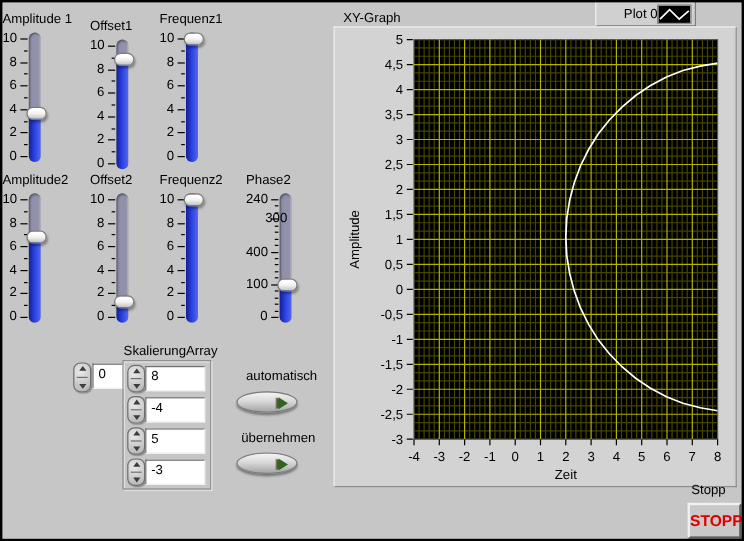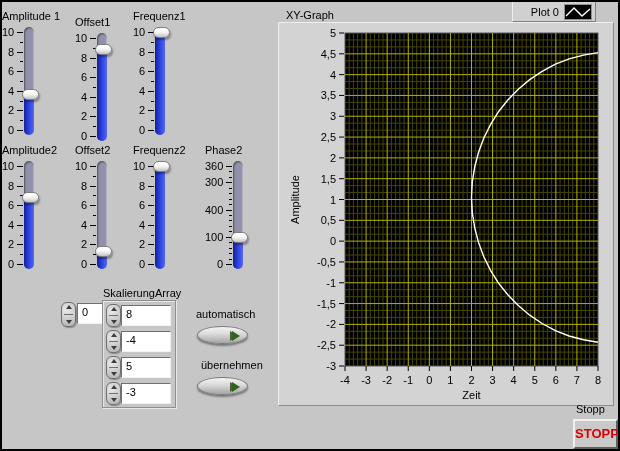--- a/index.html
+++ b/index.html
@@ -32,24 +32,24 @@
   .sticklabel{position:absolute;text-align:right;white-space:nowrap;}
 
   
   .graph-panel{
     position:absolute;left:278px;top:22px;width:336px;height:384px;background:#d3d3d3;
     border-top:1px solid #eeeeee;border-left:1px solid #eeeeee;
     border-right:1px solid #8c8c8c;border-bottom:1px solid #8c8c8c;box-sizing:border-box;
   }
   .graph-title{position:absolute;left:286px;top:9px;}
   .legend{
-    position:absolute;left:512px;top:1px;width:84px;height:21px;background:#d0d0d0;
+    position:absolute;left:496px;top:1px;width:84px;height:21px;background:#d0d0d0;
     border-top:1px solid #f0f0f0;border-left:1px solid #f0f0f0;
     border-right:1px solid #7e7e7e;border-bottom:1px solid #7e7e7e;box-sizing:border-box;
-    display:flex;align-items:center;justify-content:flex-end;gap:5px;padding-right:3px;
+    display:flex;align-items:center;justify-content:flex-end;padding-right:3px;
   }
   .legend-glyph{width:28px;height:16px;background:#000;border:1px solid #8f8f8f;box-sizing:border-box;}
 
   
   .field{
     position:absolute;background:#fff;border:1px solid;
     border-color:#6f6f6f #f2f2f2 #f2f2f2 #6f6f6f;box-sizing:border-box;
     padding:2px 0 0 4px;font-size:11px;
   }
   .spinner{
@@ -243,23 +243,23 @@
   <div class="strack" style="left: 28px; top: 17px;">
         <div class="sfill" style="height: 32.2222px;"></div>
       </div>
       <div class="stick" style="left: 21px; width: 6px; top: 120px;"></div>
       <div class="sticklabel" style="left: 0px; width: 18px; top: 114px;">0</div>
       <div class="stick" style="left: 21px; width: 6px; top: 92.7778px;"></div>
       <div class="sticklabel" style="left: 0px; width: 18px; top: 86.7778px;">100</div>
       <div class="stick" style="left: 21px; width: 6px; top: 65.5556px;"></div>
       <div class="sticklabel" style="left: 0px; width: 18px; top: 59.5556px;">400</div>
       <div class="stick" style="left: 21px; width: 6px; top: 38.3333px;"></div>
-      <div class="sticklabel" style="left: 0px; width: 18px; top: 32.3333px;">300</div>
+      <div class="sticklabel" style="left: 16px; width: 18px; top: 32.3333px;">300</div>
       <div class="stick" style="left: 21px; width: 6px; top: 22px;"></div>
-      <div class="sticklabel" style="left: 0px; width: 18px; top: 16px;">360</div>
+      <div class="sticklabel" style="left: 0px; width: 18px; top: 16px;">240</div>
       <div class="stick" style="left: 24px; width: 3px; top: 114.556px;"></div>
       <div class="stick" style="left: 24px; width: 3px; top: 109.111px;"></div>
       <div class="stick" style="left: 24px; width: 3px; top: 103.667px;"></div>
       <div class="stick" style="left: 24px; width: 3px; top: 98.2222px;"></div>
       <div class="stick" style="left: 24px; width: 3px; top: 87.3333px;"></div>
       <div class="stick" style="left: 24px; width: 3px; top: 81.8889px;"></div>
       <div class="stick" style="left: 24px; width: 3px; top: 76.4444px;"></div>
       <div class="stick" style="left: 24px; width: 3px; top: 71px;"></div>
       <div class="stick" style="left: 24px; width: 3px; top: 60.1111px;"></div>
       <div class="stick" style="left: 24px; width: 3px; top: 54.6667px;"></div>
@@ -300,21 +300,21 @@
       </div>
       <div class="field" style="left: 121px; top: 357px; width: 50px; height: 21px;">5</div>
       <div class="spinner" style="left: 106px; top: 382px; height: 23px;">
         <div class="tri-up"></div>
         <div class="spin-sep"></div>
         <div class="tri-dn"></div>
       </div>
       <div class="field" style="left: 121px; top: 383px; width: 50px; height: 21px;">-3</div>
     </div>
 
-  <div class="lbl" style="left:196px;top:308px">automatisch</div>
+  <div class="lbl" style="left:205px;top:308px">automatisch</div>
   <div class="oval-btn" style="left:197px;top:326px">
     <div class="oval-arrow"></div>
   </div>
 
   <div class="lbl" style="left:201px;top:359px">übernehmen</div>
   <div class="oval-btn" style="left:197px;top:377px">
     <div class="oval-arrow"></div>
   </div>
 
   <div class="graph-title">XY-Graph</div>

